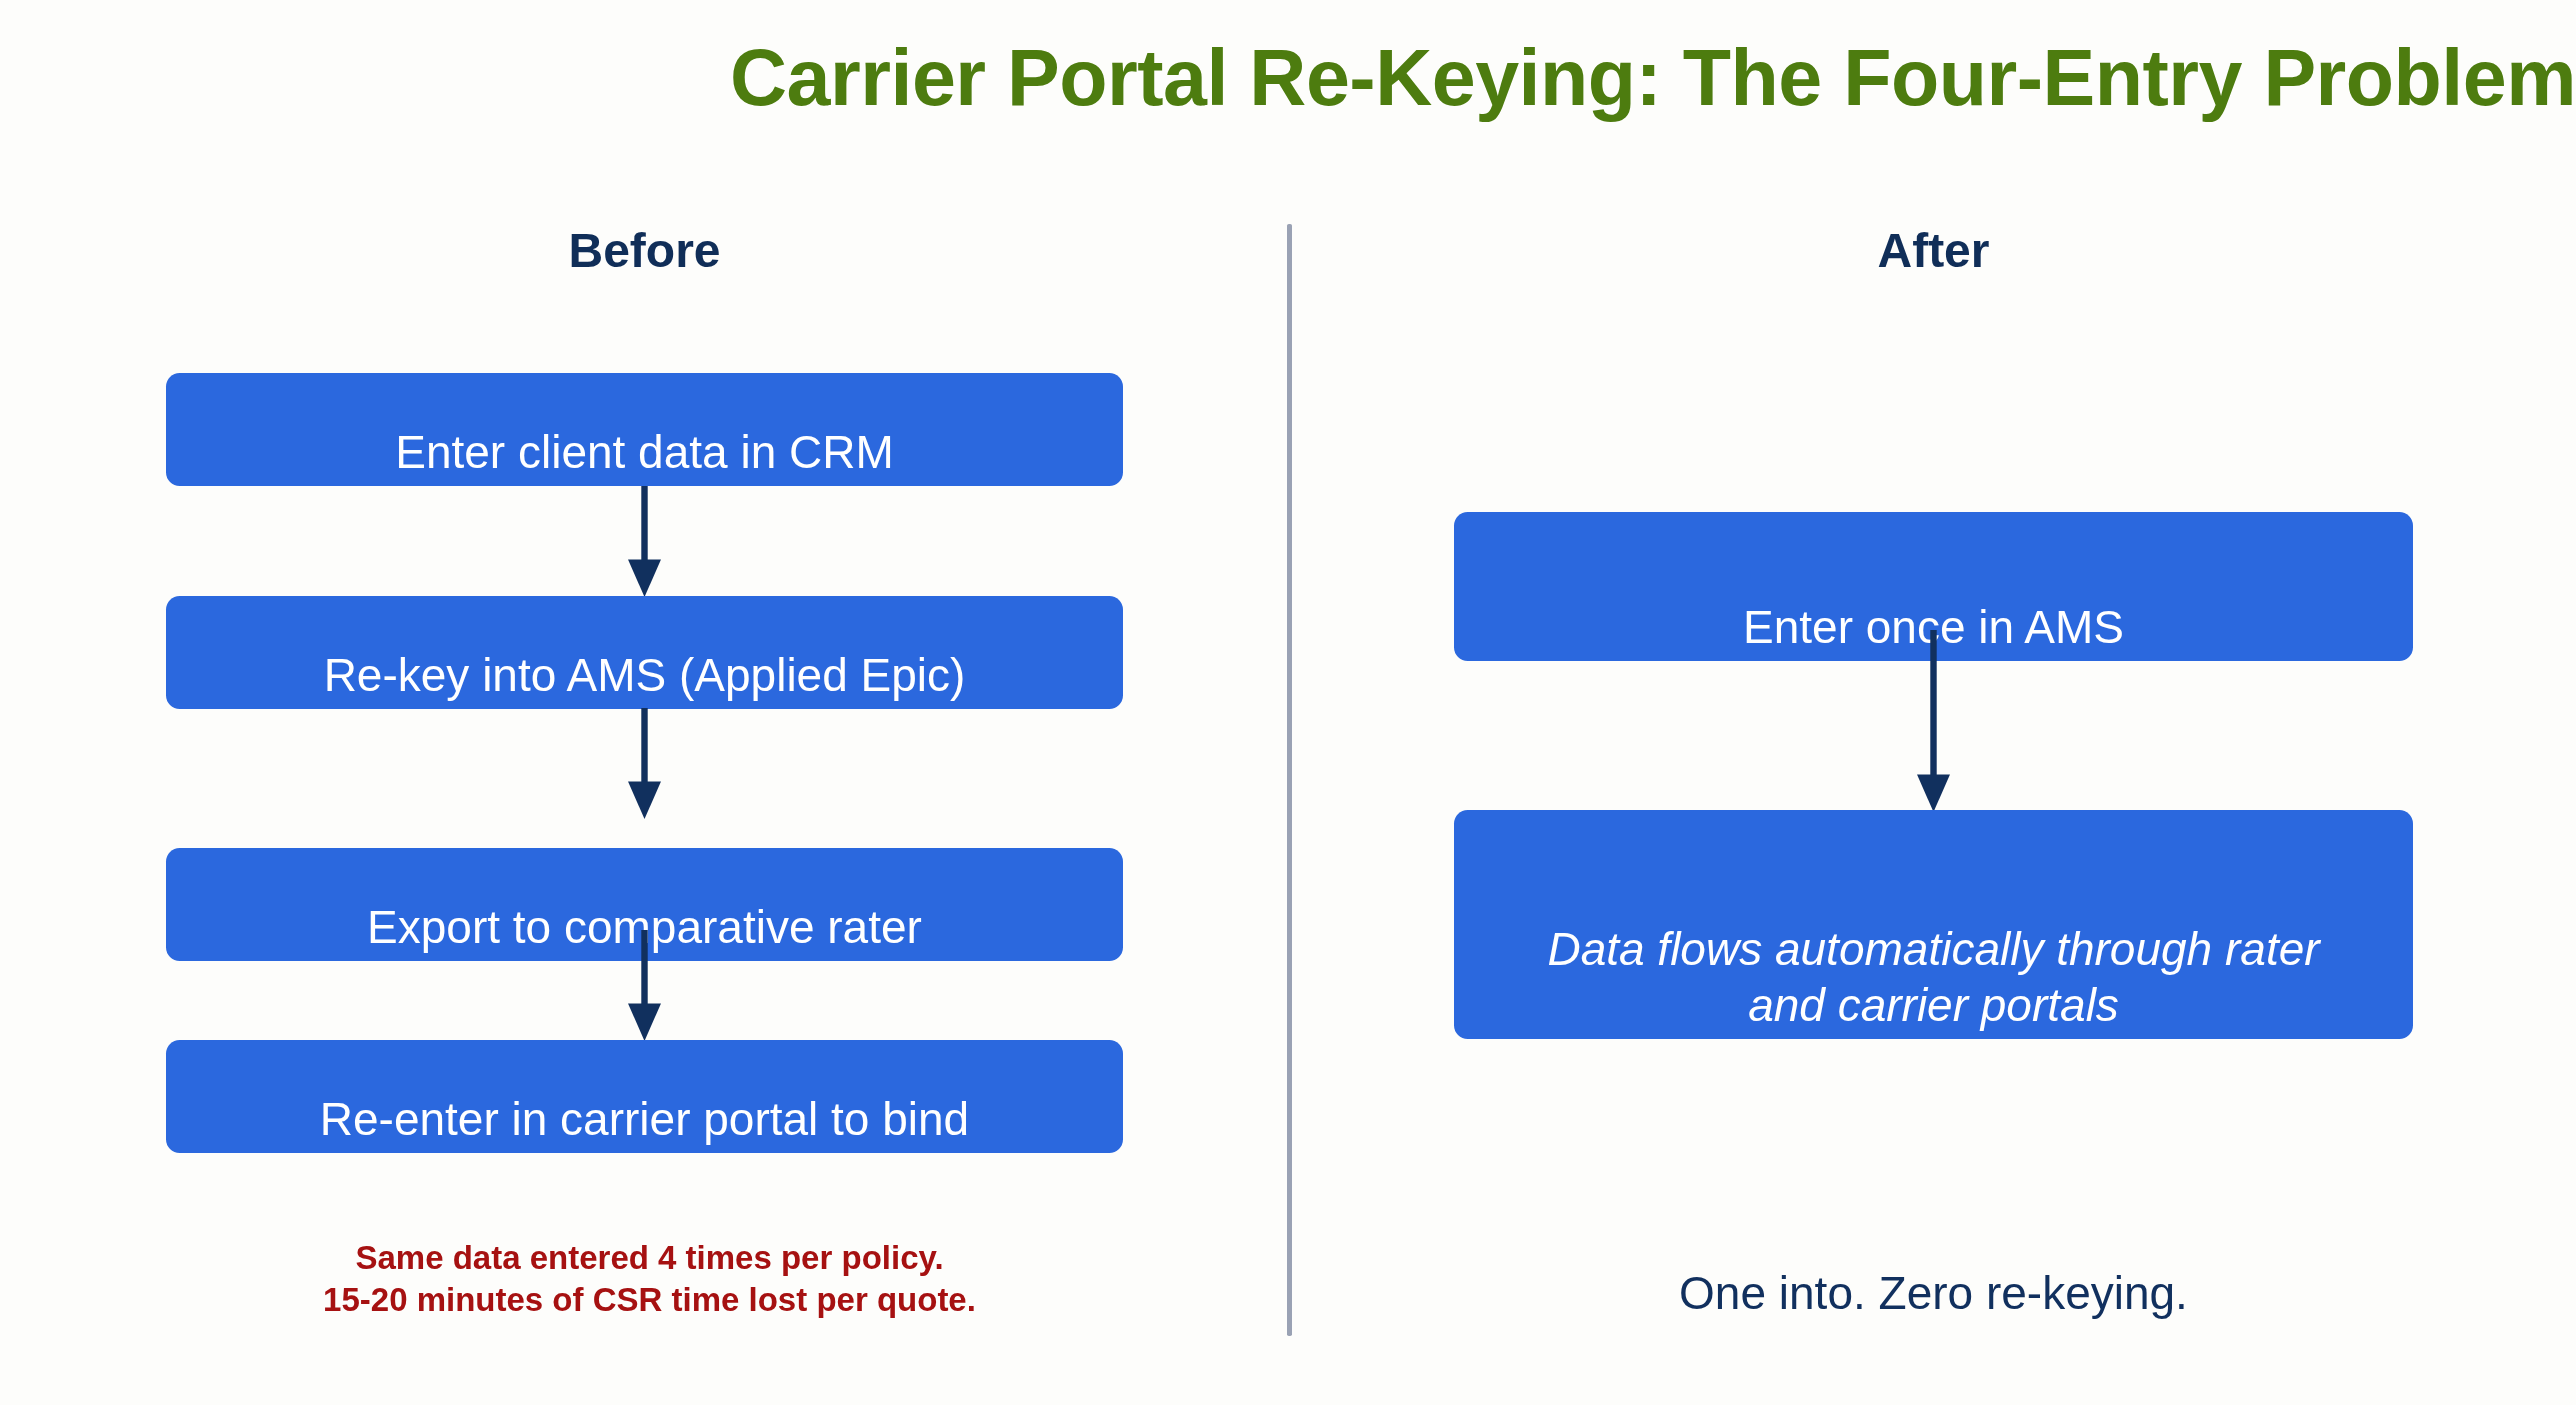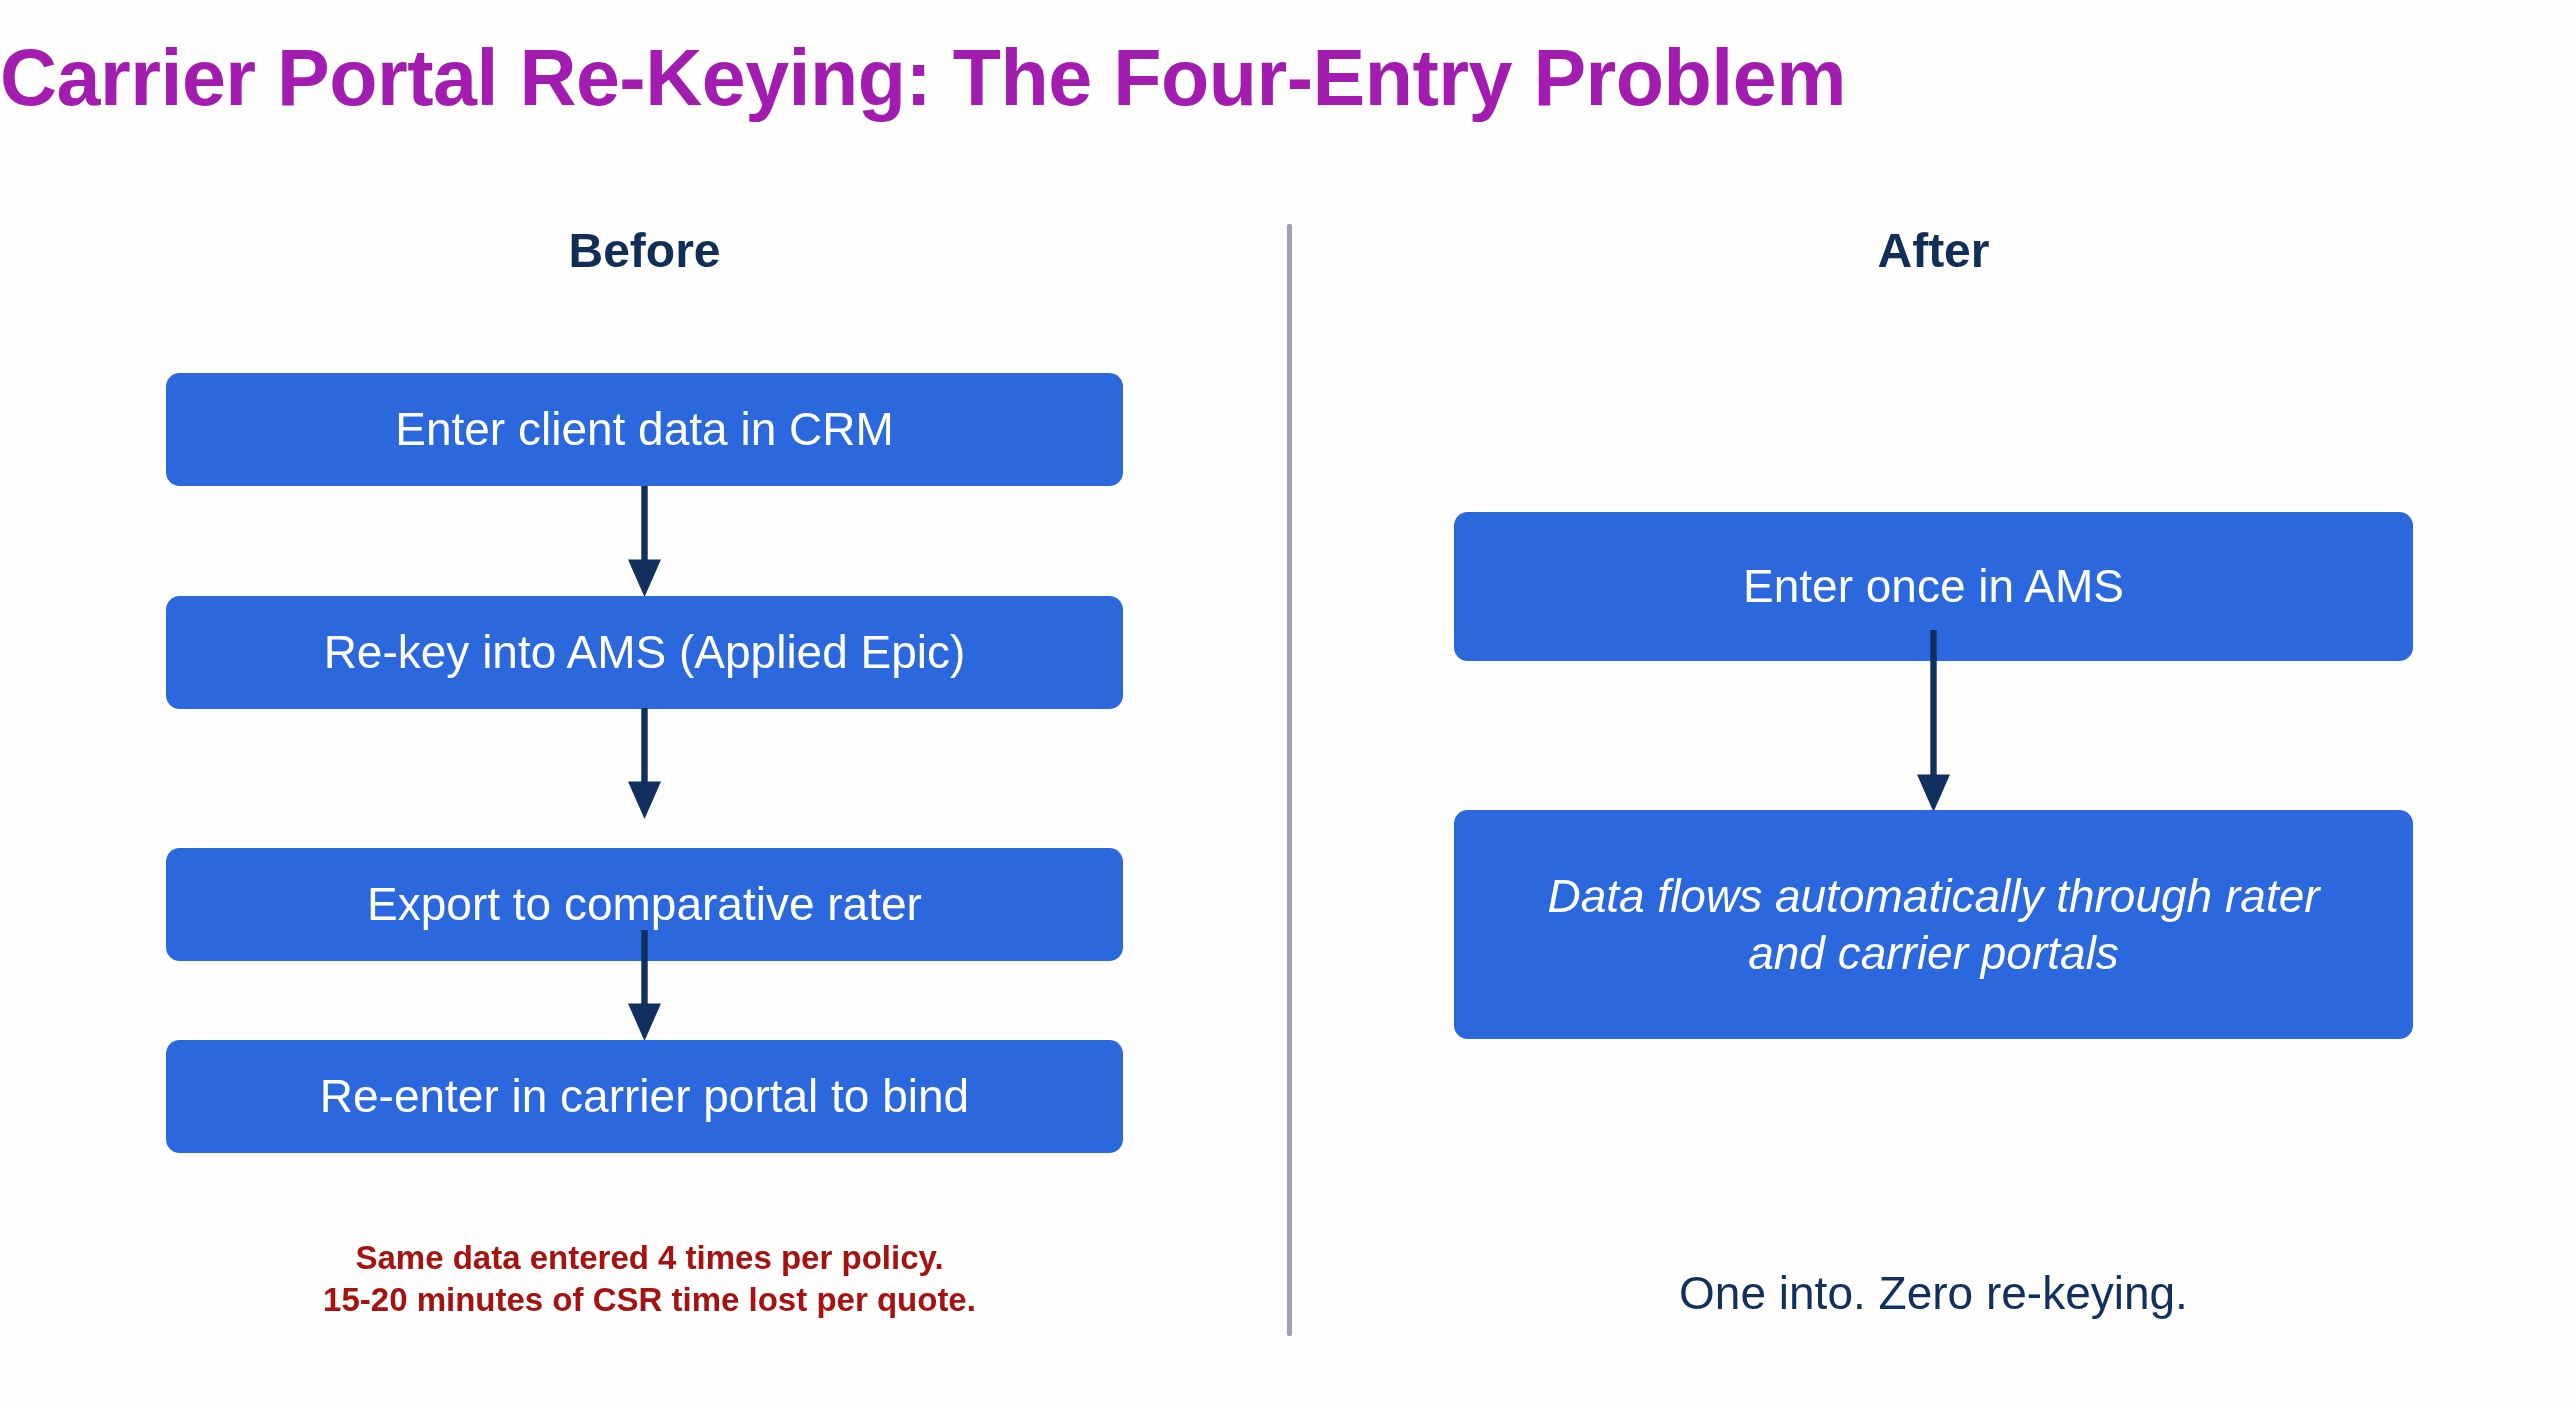--- a/index.html
+++ b/index.html
@@ -19,24 +19,24 @@
     position: absolute;
     inset: 0;
   }
 
   
   .slide-title {
     position: absolute;
     top: 35px;
     left: 0;
     width: 2576px;
-    text-align: left;
+    text-align: right;
     font-size: 79px;
     font-weight: bold;
-    color: #a21caf;
+    color: #4d7c0f;
     letter-spacing: -0.5px;
     line-height: 1.1;
     white-space: nowrap;
   }
 
   
   .col-heading {
     position: absolute;
     font-size: 48px;
     font-weight: bold;
@@ -66,21 +66,21 @@
     border-radius: 1.8px;
   }
 
   
   .flow-box {
     position: absolute;
     background: #2b68de;
     border-radius: 13.7px;
     color: #ffffff;
     display: flex;
-    align-items: center;
+    align-items: flex-end;
     justify-content: center;
     text-align: center;
     font-size: 46px;
     font-weight: normal;
     line-height: 1.22;
     box-sizing: border-box;
     padding: 5.5px 24px;
   }
 
   

